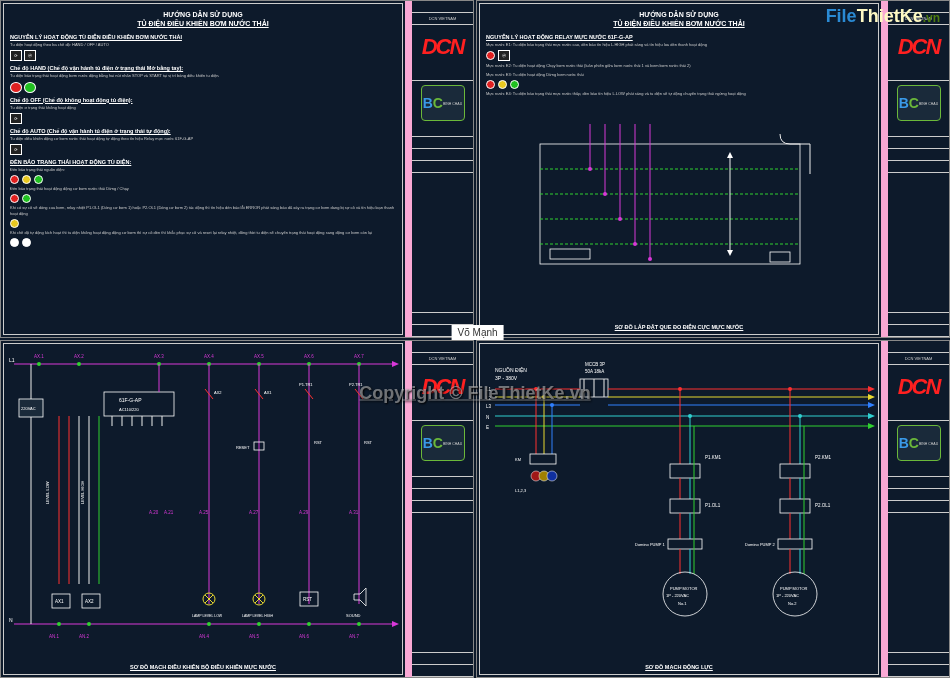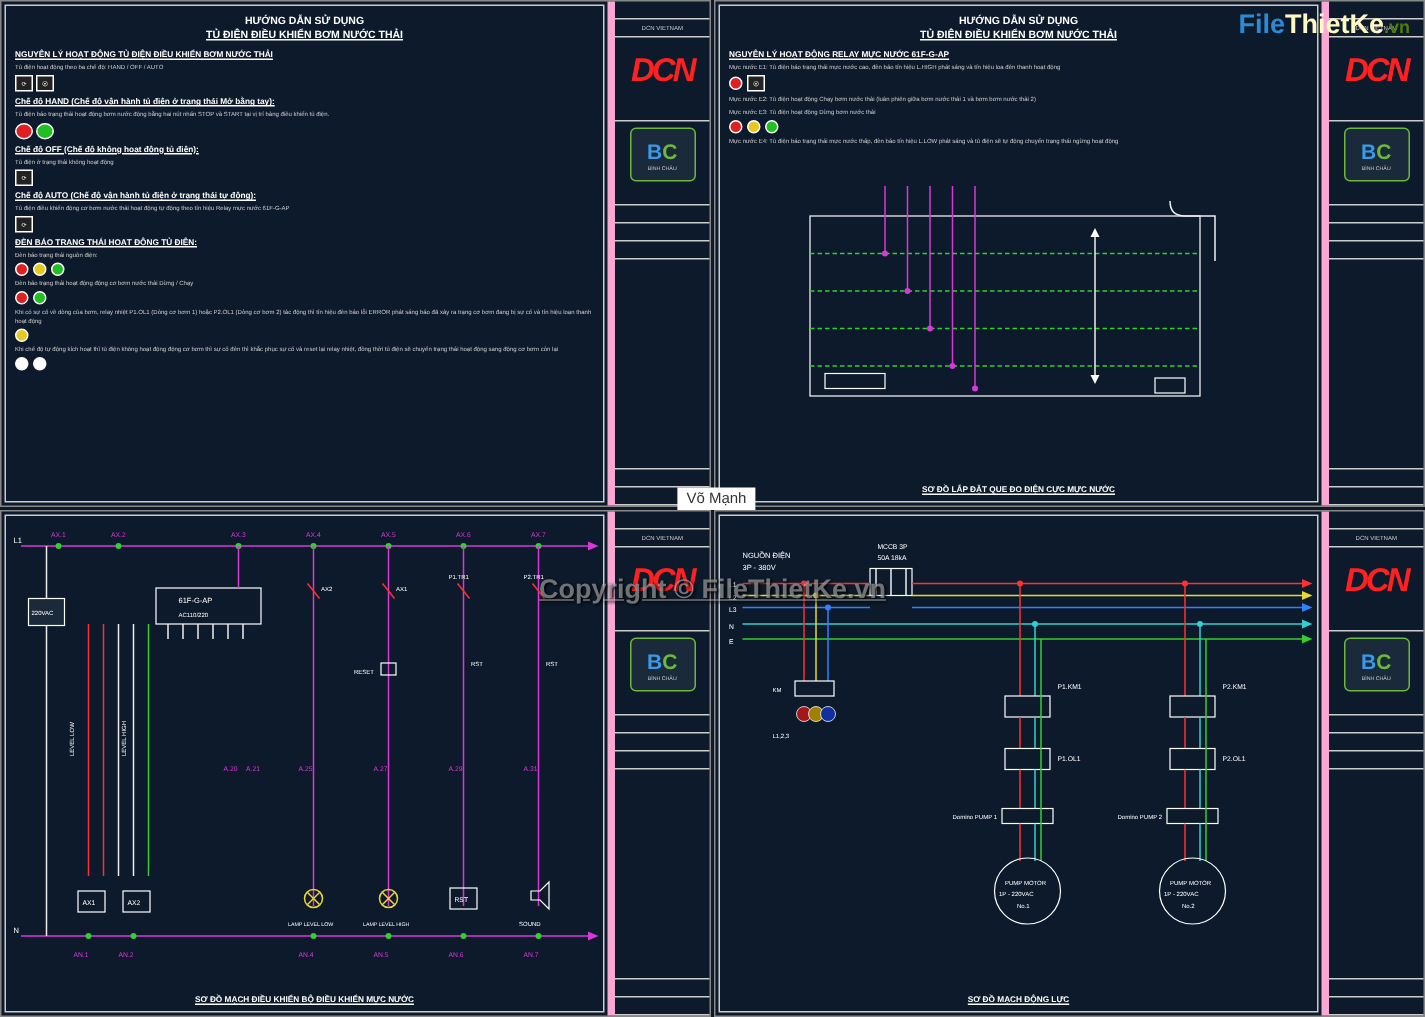--- a/index.html
+++ b/index.html
@@ -23,21 +23,21 @@
   .sheet-content {
     flex: 1;
     border: 1px solid #ccc;
     margin: 2px;
     padding: 6px;
     position: relative;
     overflow: hidden;
   }
   .titleblock {
     width: 68px;
-    border-left: 5px solid #f9a8d4;
+    border-left: 7px solid #f9a8d4;
     display: flex;
     flex-direction: column;
     font-size: 4px;
     color: #ccc;
   }
   .tb-row {
     border-bottom: 1px solid #ccc;
     padding: 2px;
     display: flex;
     align-items: center;
@@ -56,21 +56,20 @@
     font-size: 22px;
     letter-spacing: -2px;
     font-style: italic;
   }
   .bc-logo {
     width: 44px;
     height: 36px;
     border: 1px solid #6bb83a;
     border-radius: 4px;
     display: flex;
-    flex-direction: column;
     align-items: center;
     justify-content: center;
     background: #1a2a3a;
   }
   .bc-mark {
     font-size: 14px;
     font-weight: bold;
   }
   .bc-b { color: #3a9ae8; }
   .bc-c { color: #6bb83a; }

